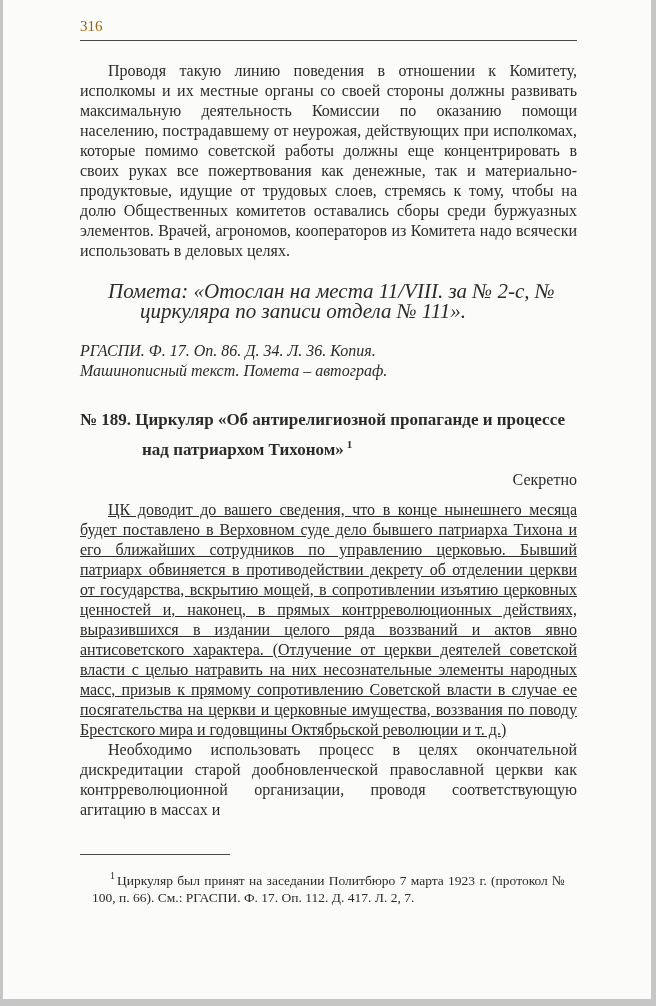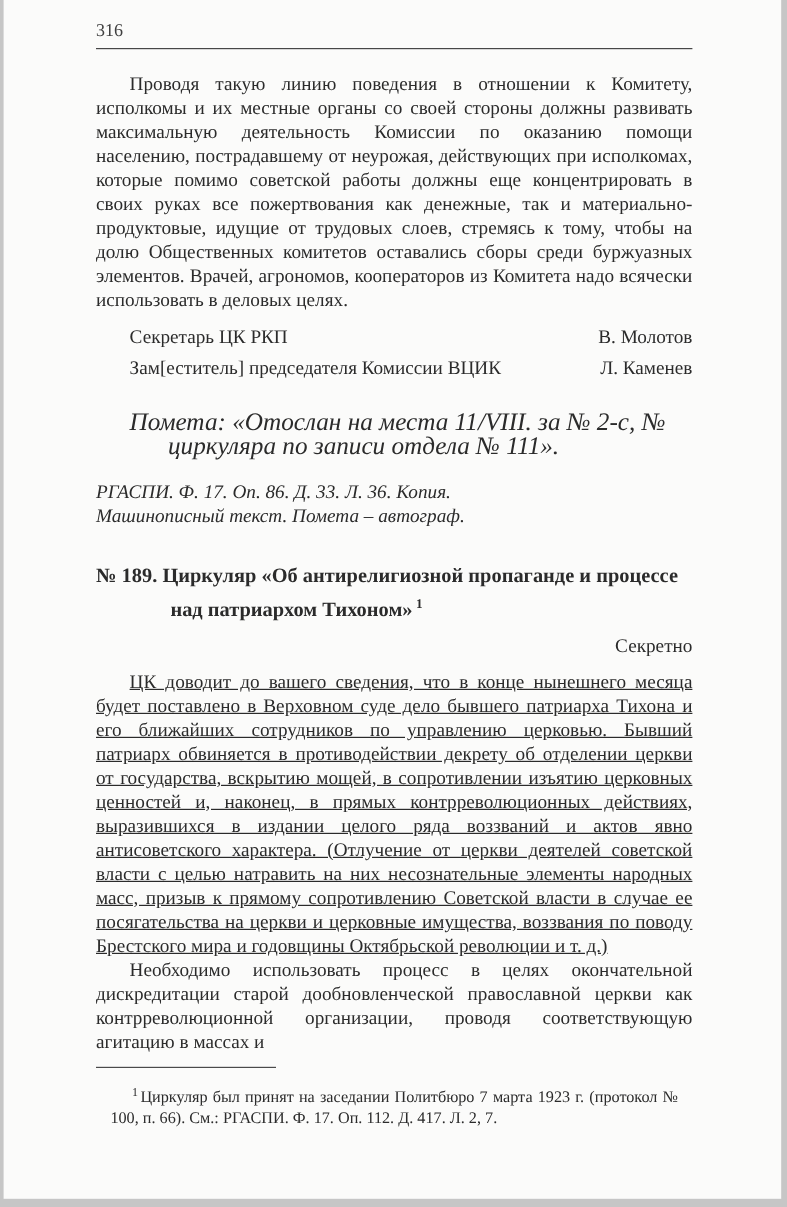--- a/index.html
+++ b/index.html
@@ -26,21 +26,21 @@
     background: #fbfbfa;
     box-sizing: border-box;
     padding: 16px 74px 80px 77px;
     display: flex;
     flex-direction: column;
     overflow: hidden;
   }
   .page-number {
     font-size: 15px;
     line-height: 20px;
-    color: #404040;
+    color: #a16207;
     margin-bottom: 4px;
   }
   .header-rule {
     border: none;
     border-top: 1.5px solid #474747;
     margin: 0 0 20px 0;
     width: 100%;
   }
   .body-par {
     margin: 0;
@@ -115,35 +115,25 @@
 <body>
 
 <div class="scan">
   <div class="page">
 
     <div class="page-number">316</div>
     <hr class="header-rule">
 
     <p class="body-par">Проводя такую линию поведения в отношении к Комитету, исполкомы и их местные органы со своей стороны должны развивать максимальную деятельность Комиссии по оказанию помощи населению, пострадавшему от неурожая, действующих при исполкомах, которые помимо советской работы должны еще концентрировать в своих руках все пожертвования как денежные, так и материально-продуктовые, идущие от трудовых слоев, стремясь к тому, чтобы на долю Общественных комитетов оставались сборы среди буржуазных элементов. Врачей, агрономов, кооператоров из Комитета надо всячески использовать в деловых целях.</p>
 
-    <div class="sig-block">
-      <div class="sig-row">
-        <span>Секретарь ЦК РКП</span>
-        <span>В. Молотов</span>
-      </div>
-      <div class="sig-row">
-        <span>Зам[еститель] председателя Комиссии ВЦИК</span>
-        <span>Л. Каменев</span>
-      </div>
-    </div>
 
     <p class="pometa">Помета: «Отослан на места 11/VIII. за № 2-с, № циркуляра по записи отдела № 111».</p>
 
     <div class="archive">
-      <div>РГАСПИ. Ф. 17. Оп. 86. Д. 33. Л. 36. Копия.</div>
+      <div>РГАСПИ. Ф. 17. Оп. 86. Д. 34. Л. 36. Копия.</div>
       <div>Машинописный текст. Помета – автограф.</div>
     </div>
 
     <h2 class="doc-heading"><span>№ 189. Циркуляр «Об антирелигиозной пропаганде и процессе над патриархом Тихоном»</span><sup>1</sup></h2>
 
     <div class="right-line secrecy-line">Секретно</div>
 
     <p class="body-par mt-par">ЦК доводит до вашего сведения, что в конце нынешнего месяца будет поставлено в Верховном суде дело бывшего патриарха Тихона и его ближайших сотрудников по управлению церковью. Бывший патриарх обвиняется в противодействии декрету об отделении церкви от государства, вскрытию мощей, в сопротивлении изъятию церковных ценностей и, наконец, в прямых контрреволюционных действиях, выразившихся в издании целого ряда воззваний и актов явно антисоветского характера. (Отлучение от церкви деятелей советской власти с целью натравить на них несознательные элементы народных масс, призыв к прямому сопротивлению Советской власти в случае ее посягательства на церкви и церковные имущества, воззвания по поводу Брестского мира и годовщины Октябрьской революции и т. д.)</p>
     <p class="body-par">Необходимо использовать процесс в целях окончательной дискредитации старой дообновленческой православной церкви как контрреволюционной организации, проводя соответствующую агитацию в массах и</p>
 

